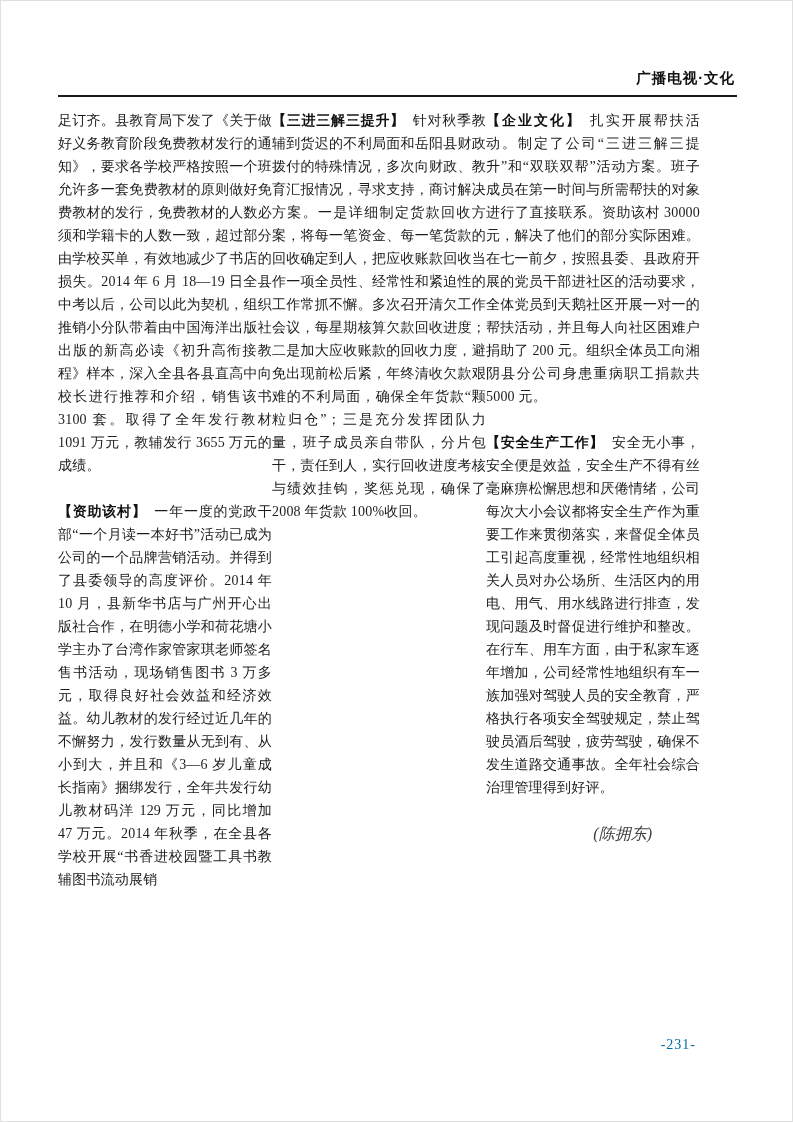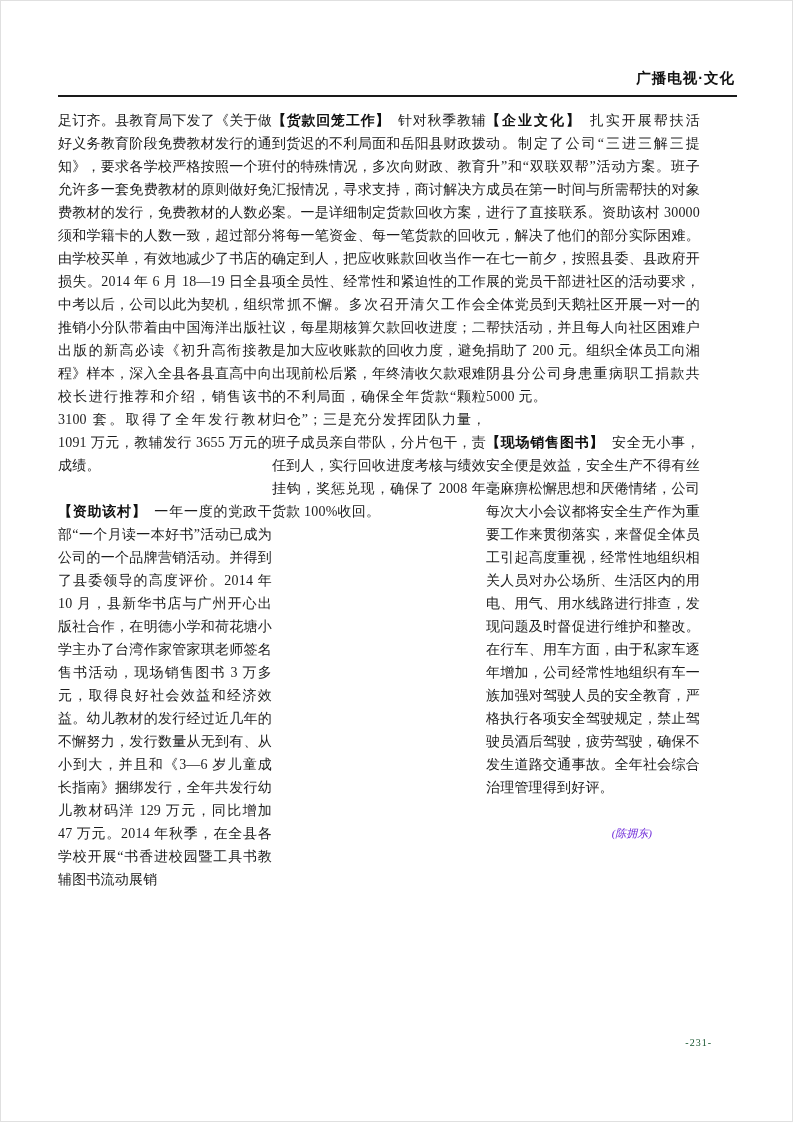--- a/index.html
+++ b/index.html
@@ -61,58 +61,58 @@
   }
   .para-heading {
     font-family: Liberation Serif, serif;
     font-weight: bold;
     color: #111;
     margin-right: 0.55em;
   }
   .attribution {
     margin-top: 3px;
     padding-right: 48px;
-    font-size: 11px;
+    font-size: 16px;
     line-height: 23px;
     text-align: right;
     font-style: italic;
-    color: #6d28d9;
+    color: #404040;
   }
   .page-number {
     position: absolute;
     top: 1036px;
-    right: 80px;
-    font-size: 10px;
+    right: 96px;
+    font-size: 14px;
     letter-spacing: 1px;
-    color: #14532d;
+    color: #0369a1;
   }
 </style>
 </head>
 <body>
 
 <div class="page">
 
   <div class="header-title">广播电视·文化</div>
 
   <div class="header-rule"></div>
 
   <div class="columns">
 
     <div class="col">
       <p class="para"><span>足订齐。县教育局下发了《关于做好义务教育阶段免费教材发行的通知》，要求各学校严格按照一个班允许多一套免费教材的原则做好免费教材的发行，免费教材的人数必须和学籍卡的人数一致，超过部分由学校买单，有效地减少了书店的损失。2014 年 6 月 18—19 日全县中考以后，公司以此为契机，组织推销小分队带着由中国海洋出版社出版的新高必读《初升高衔接教程》样本，深入全县各县直高中向校长进行推荐和介绍，销售该书 3100 套。取得了全年发行教材 1091 万元，教辅发行 3655 万元的成绩。</span></p>
       <p class="para"><span class="para-heading">【资助该村】</span><span>一年一度的党政干部“一个月读一本好书”活动已成为公司的一个品牌营销活动。并得到了县委领导的高度评价。2014 年 10 月，县新华书店与广州开心出版社合作，在明德小学和荷花塘小学主办了台湾作家管家琪老师签名售书活动，现场销售图书 3 万多元，取得良好社会效益和经济效益。幼儿教材的发行经过近几年的不懈努力，发行数量从无到有、从小到大，并且和《3—6 岁儿童成长指南》捆绑发行，全年共发行幼儿教材码洋 129 万元，同比增加 47 万元。2014 年秋季，在全县各学校开展“书香进校园暨工具书教辅图书流动展销</span></p>
     </div>
 
     <div class="col">
-      <p class="para"><span class="para-heading">【货款回笼工作】</span><span>针对秋季教辅到货迟的不利局面和岳阳县财政拨付的特殊情况，多次向财政、教育汇报情况，寻求支持，商讨解决方案。一是详细制定货款回收方案，将每一笔资金、每一笔货款的回收确定到人，把应收账款回收当作一项全员性、经常性和紧迫性的工作常抓不懈。多次召开清欠工作会议，每星期核算欠款回收进度；二是加大应收账款的回收力度，避免出现前松后紧，年终清收欠款艰难的不利局面，确保全年货款“颗粒归仓”；三是充分发挥团队力量，班子成员亲自带队，分片包干，责任到人，实行回收进度考核与绩效挂钩，奖惩兑现，确保了 2008 年货款 100%收回。</span></p>
+      <p class="para"><span class="para-heading">【三进三解三提升】</span><span>针对秋季教辅到货迟的不利局面和岳阳县财政拨付的特殊情况，多次向财政、教育汇报情况，寻求支持，商讨解决方案。一是详细制定货款回收方案，将每一笔资金、每一笔货款的回收确定到人，把应收账款回收当作一项全员性、经常性和紧迫性的工作常抓不懈。多次召开清欠工作会议，每星期核算欠款回收进度；二是加大应收账款的回收力度，避免出现前松后紧，年终清收欠款艰难的不利局面，确保全年货款“颗粒归仓”；三是充分发挥团队力量，班子成员亲自带队，分片包干，责任到人，实行回收进度考核与绩效挂钩，奖惩兑现，确保了 2008 年货款 100%收回。</span></p>
     </div>
 
     <div class="col">
       <p class="para"><span class="para-heading">【企业文化】</span><span>扎实开展帮扶活动。制定了公司“三进三解三提升”和“双联双帮”活动方案。班子成员在第一时间与所需帮扶的对象进行了直接联系。资助该村 30000 元，解决了他们的部分实际困难。在七一前夕，按照县委、县政府开展的党员干部进社区的活动要求，全体党员到天鹅社区开展一对一的帮扶活动，并且每人向社区困难户捐助了 200 元。组织全体员工向湘阴县分公司身患重病职工捐款共 5000 元。</span></p>
-      <p class="para"><span class="para-heading">【现场销售图书】</span><span>安全无小事，安全便是效益，安全生产不得有丝毫麻痹松懈思想和厌倦情绪，公司每次大小会议都将安全生产作为重要工作来贯彻落实，来督促全体员工引起高度重视，经常性地组织相关人员对办公场所、生活区内的用电、用气、用水线路进行排查，发现问题及时督促进行维护和整改。在行车、用车方面，由于私家车逐年增加，公司经常性地组织有车一族加强对驾驶人员的安全教育，严格执行各项安全驾驶规定，禁止驾驶员酒后驾驶，疲劳驾驶，确保不发生道路交通事故。全年社会综合治理管理得到好评。</span></p>
+      <p class="para"><span class="para-heading">【安全生产工作】</span><span>安全无小事，安全便是效益，安全生产不得有丝毫麻痹松懈思想和厌倦情绪，公司每次大小会议都将安全生产作为重要工作来贯彻落实，来督促全体员工引起高度重视，经常性地组织相关人员对办公场所、生活区内的用电、用气、用水线路进行排查，发现问题及时督促进行维护和整改。在行车、用车方面，由于私家车逐年增加，公司经常性地组织有车一族加强对驾驶人员的安全教育，严格执行各项安全驾驶规定，禁止驾驶员酒后驾驶，疲劳驾驶，确保不发生道路交通事故。全年社会综合治理管理得到好评。</span></p>
       <div class="attribution">(陈拥东)</div>
     </div>
 
   </div>
 
   <div class="page-number">-231-</div>
 
 </div>
 
 </body></html>

